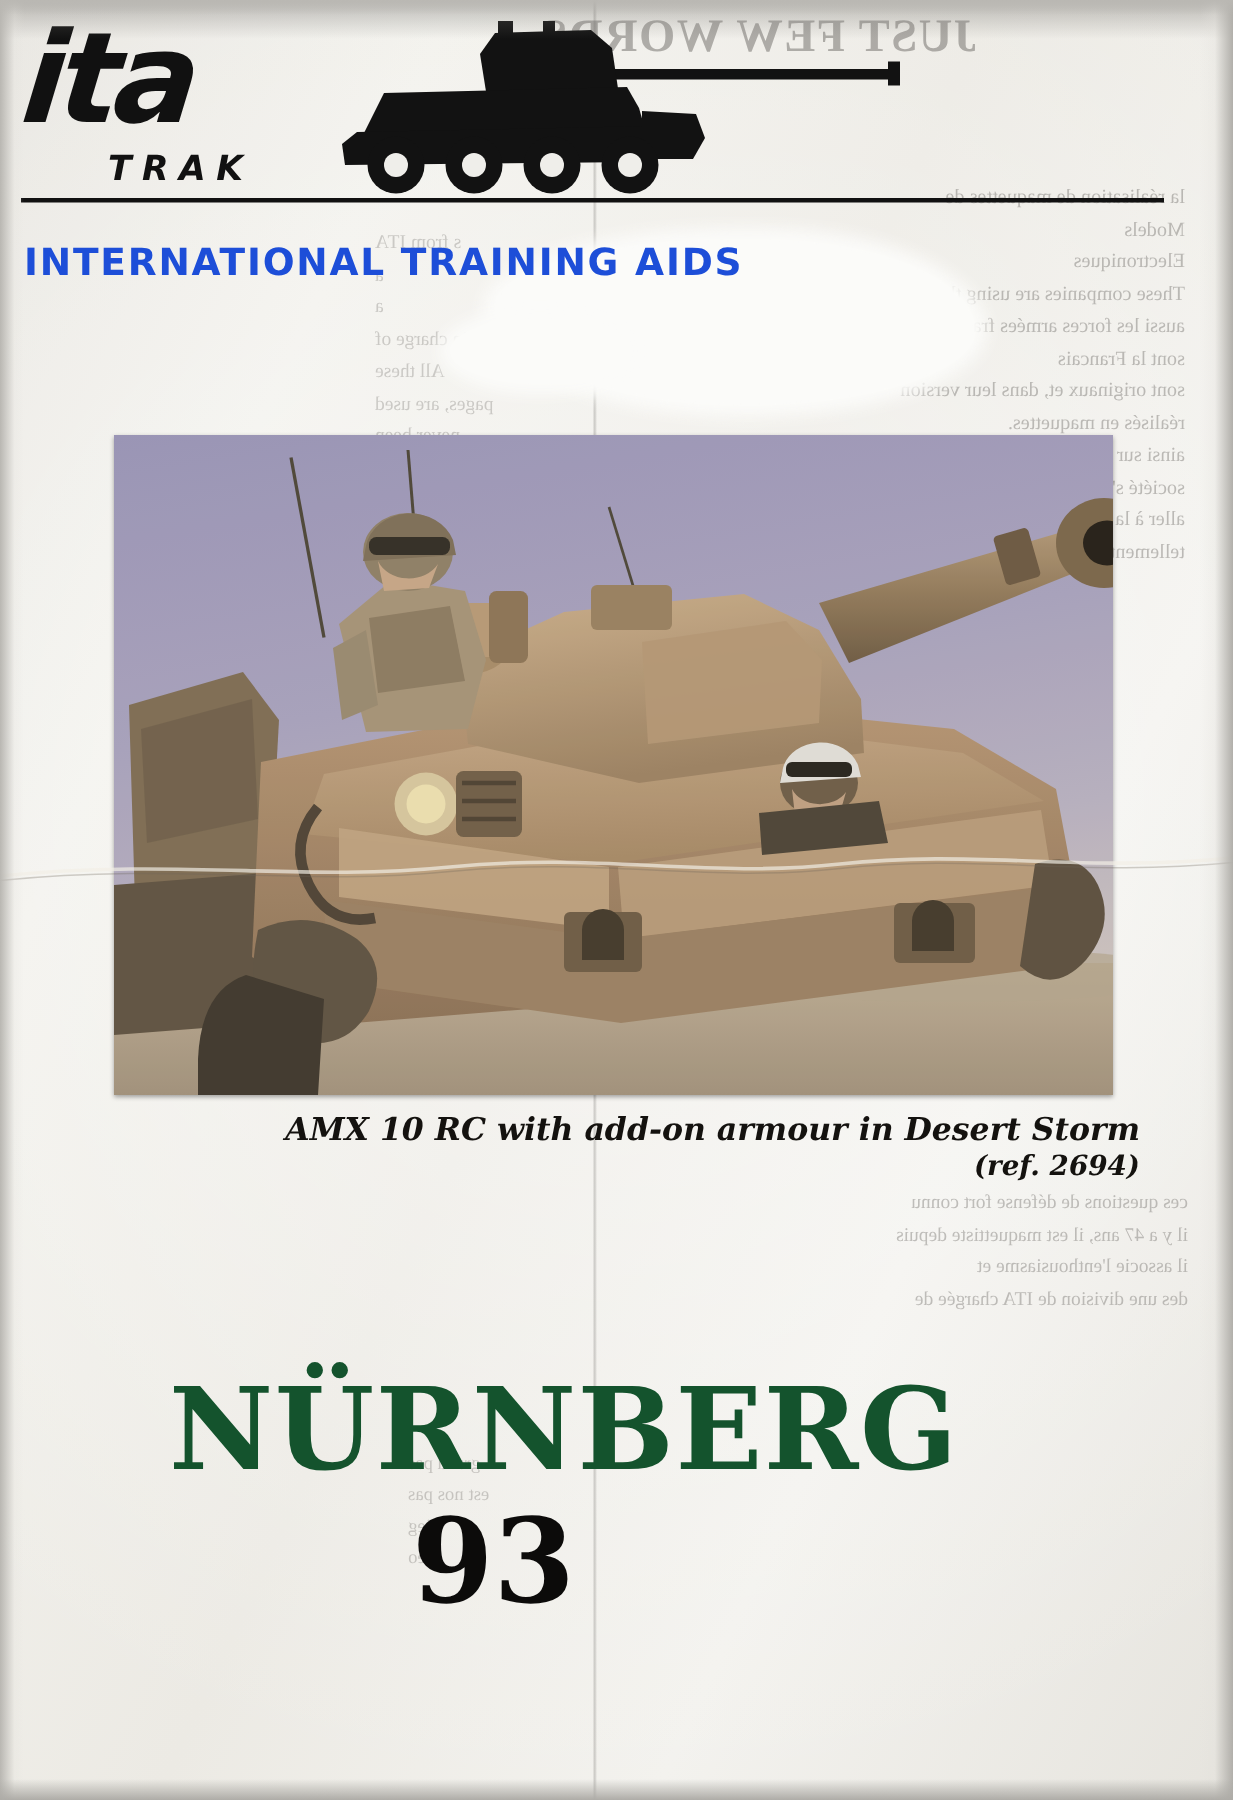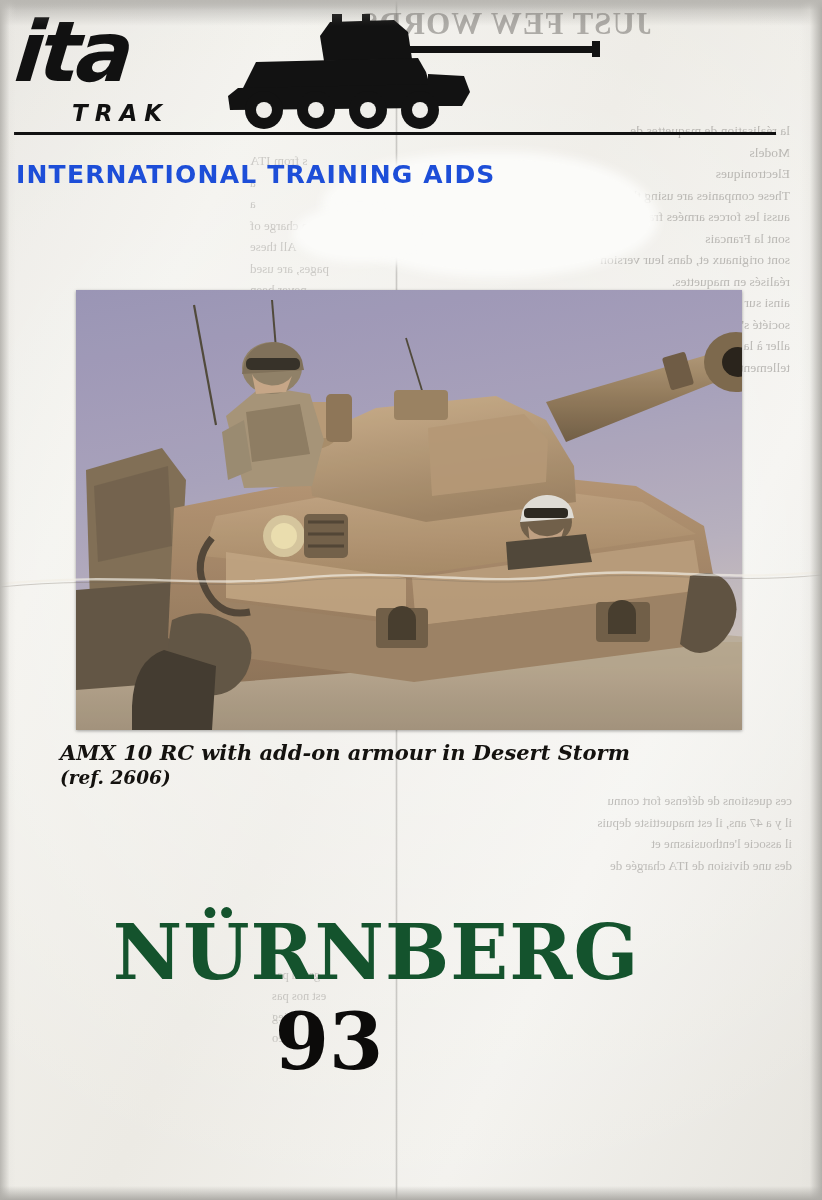--- a/index.html
+++ b/index.html
@@ -196,21 +196,21 @@
     overflow: hidden;
     box-shadow: 0 1px 3px rgba(0,0,0,0.35);
   }
   .photo-svg { display: block; width: 100%; height: 100%; }
 
   .caption {
     position: absolute;
     top: 740px;
     left: 60px;
     width: 700px;
-    text-align: left;
+    text-align: right;
     font-family: "DejaVu Serif", serif;
     font-weight: bold;
     font-style: italic;
     font-size: 21px;
     line-height: 25px;
     color: #14120f;
   }
   .caption .ref {
     font-size: 18.5px;
   }
@@ -459,21 +459,21 @@
 
   <div class="crease">
     <svg width="822" height="26" viewBox="0 0 822 26" aria-hidden="true">
       <path d="M0 18 C 120 6, 200 22, 300 12 C 400 2, 470 20, 560 10 C 650 0, 720 16, 822 6" stroke="#f2efe6" stroke-width="2.4" fill="none" opacity="0.8"></path>
       <path d="M0 21 C 120 9, 200 25, 300 15 C 400 5, 470 23, 560 13 C 650 3, 720 19, 822 9" stroke="#6e6458" stroke-width="1" fill="none" opacity="0.35"></path>
     </svg>
   </div>
 
   <div class="caption">
     <div>AMX 10 RC with add-on armour in Desert Storm</div>
-    <div class="ref">(ref. 2606)</div>
+    <div class="ref">(ref. 2694)</div>
   </div>
 
   <div class="big-title">NÜRNBERG</div>
   <div class="big-year">93</div>
 
   <div class="smudge-top"></div>
   <div class="paper-edge-left"></div>
   <div class="paper-edge-right"></div>
   <div class="paper-edge-top"></div>
   <div class="paper-edge-bottom"></div>

